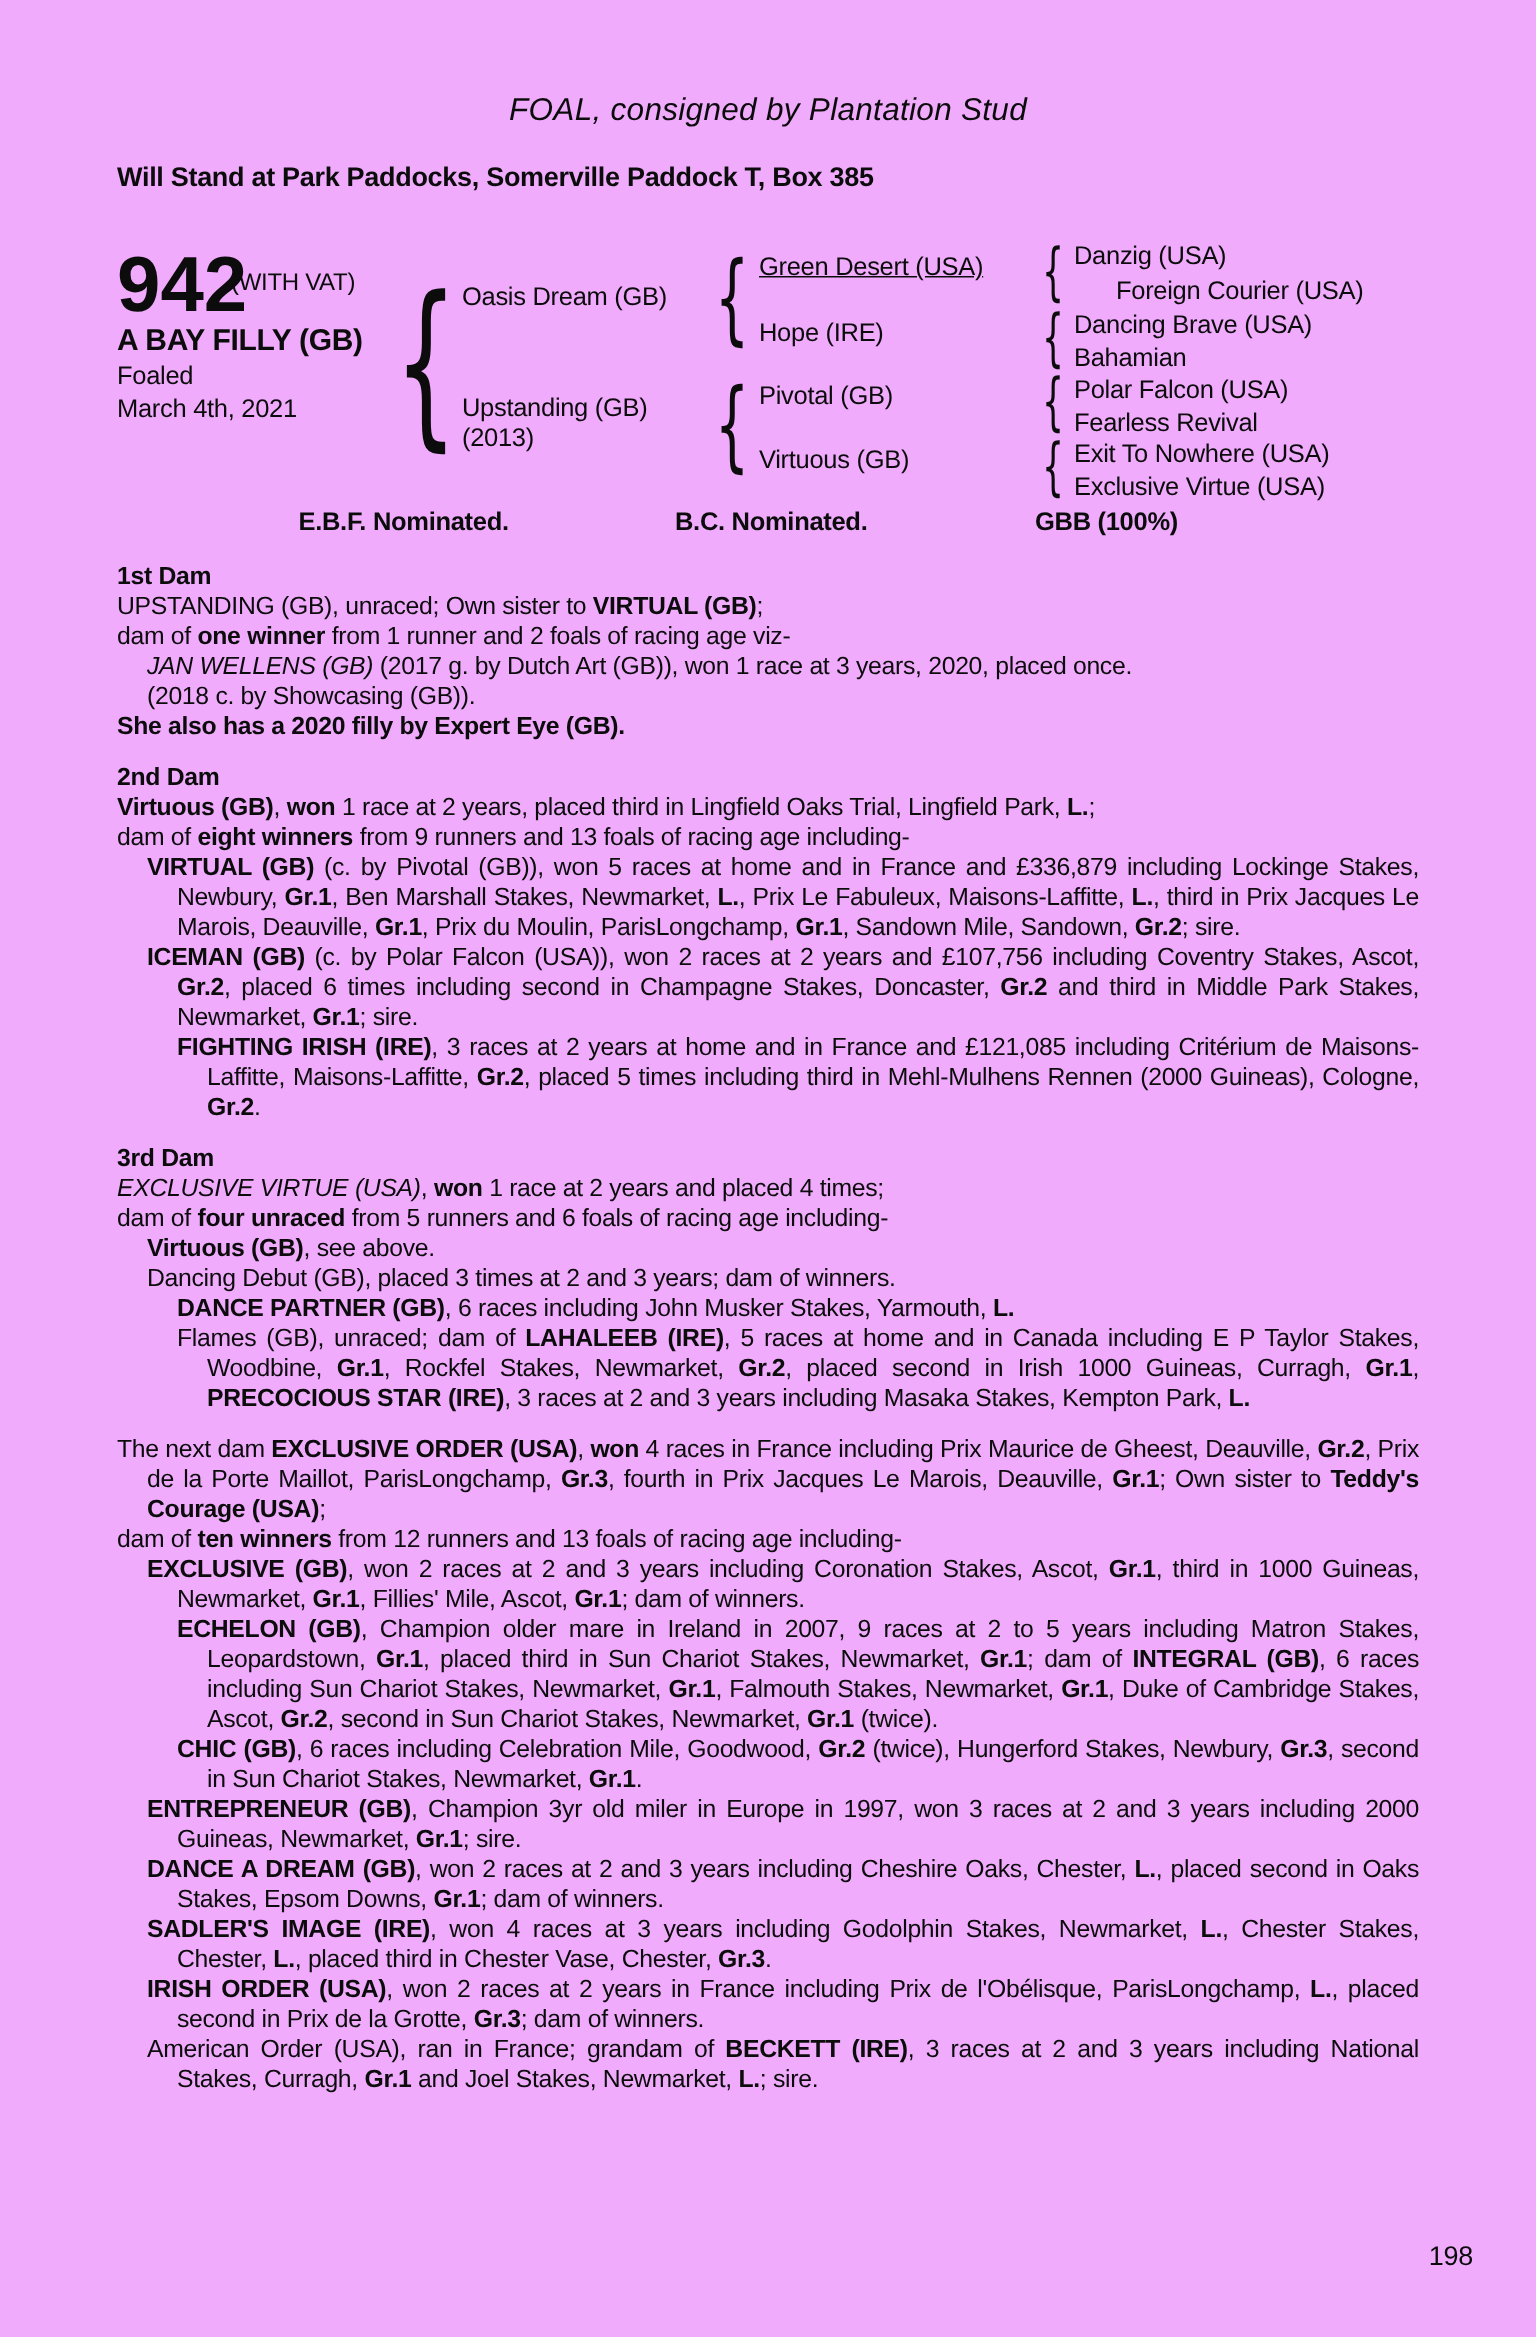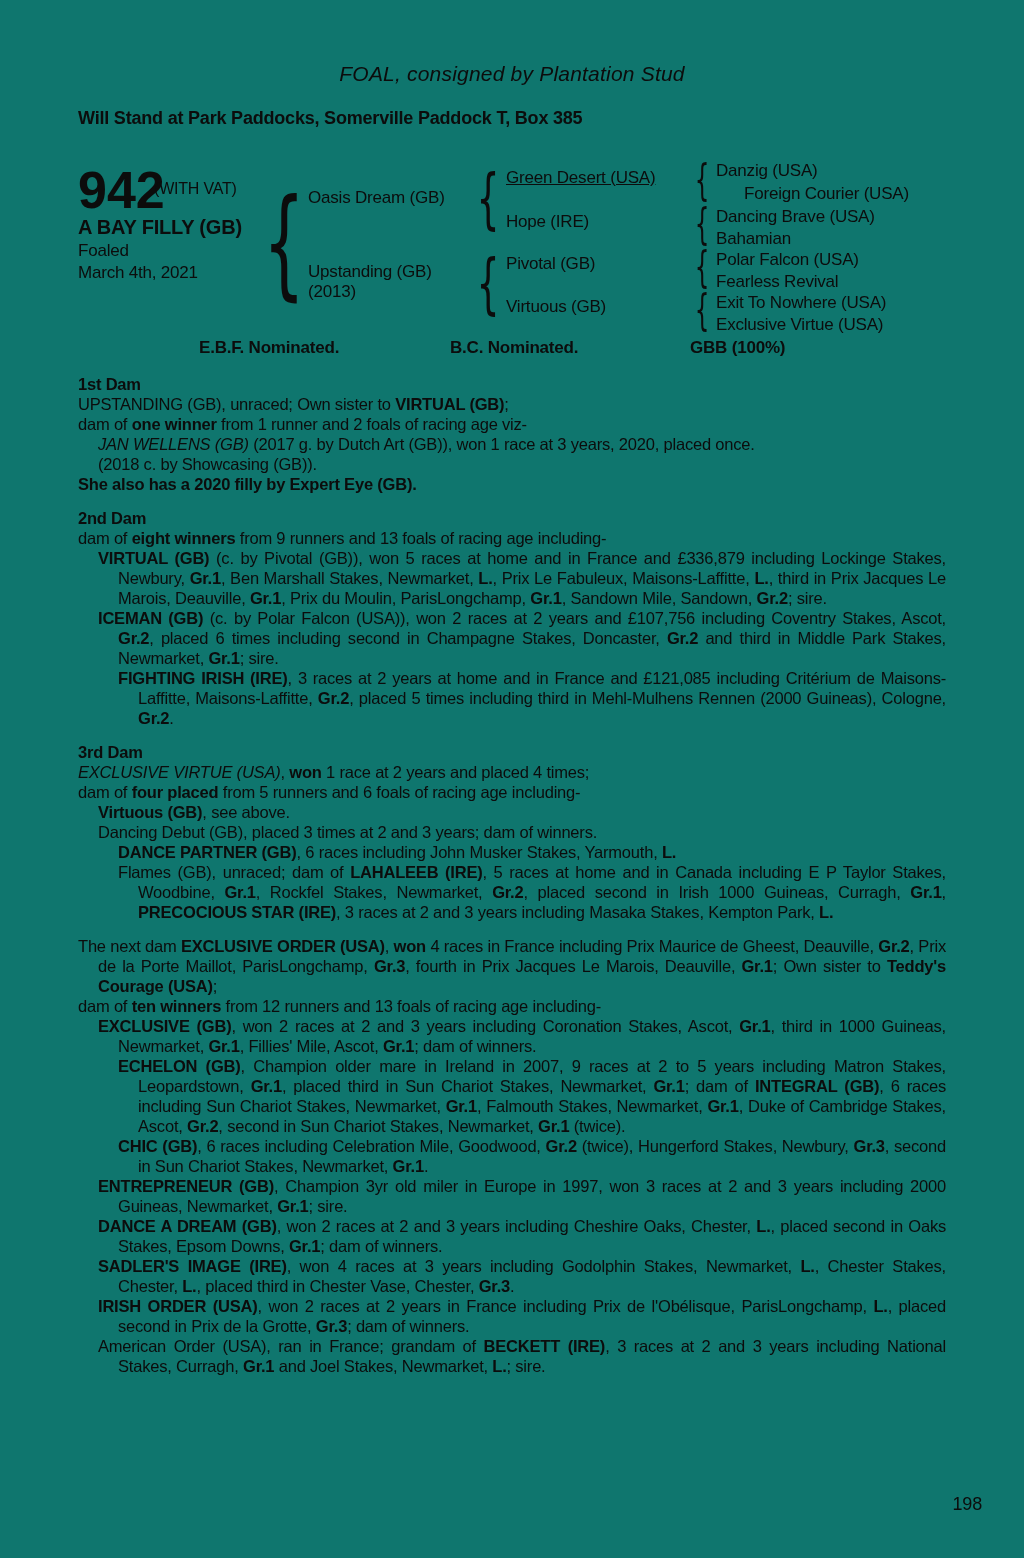--- a/index.html
+++ b/index.html
@@ -1,19 +1,19 @@
 <!DOCTYPE html>
 <html><head>
 <meta charset="utf-8">
 <style>
   html,body{margin:0;padding:0;background:#e8e8e8;}
   #page{
     position:relative;
     width:1024px;height:1558px;
-    background:#0f766e;
+    background:#f0abfc;
     color:#0c0c0c;
     font-family:"Liberation Sans", sans-serif;
     letter-spacing:-0.2px;
     overflow:hidden;
     margin:0 auto;
   }
   .abs{position:absolute;}
   
   .title{
     left:0;top:62px;width:1024px;
@@ -107,29 +107,30 @@
       <div class="section">
         <div class="sec-heading">1st Dam</div>
         <div class="para" style="padding-left: 0px; text-indent: 0px;"><span>UPSTANDING (GB), unraced; Own sister to </span><span class="r-b">VIRTUAL (GB)</span><span>;</span></div>
         <div class="para" style="padding-left: 0px; text-indent: 0px;"><span>dam of </span><span class="r-b">one winner</span><span> from 1 runner and 2 foals of racing age viz-</span></div>
         <div class="para" style="padding-left: 20px; text-indent: 0px;"><span class="r-i">JAN WELLENS (GB)</span><span> (2017 g. by Dutch Art (GB)), won 1 race at 3 years, 2020, placed once.</span></div>
         <div class="para" style="padding-left: 20px; text-indent: 0px;"><span>(2018 c. by Showcasing (GB)).</span></div>
         <div class="para" style="padding-left: 0px; text-indent: 0px; font-weight: bold;"><span>She also has a 2020 filly by Expert Eye (GB).</span></div>
       </div>
       <div class="section">
         <div class="sec-heading">2nd Dam</div>
+        <div class="para" style="padding-left: 0px; text-indent: 0px;"><span class="r-b">Virtuous (GB)</span><span>, </span><span class="r-b">won</span><span> 1 race at 2 years, placed third in Lingfield Oaks Trial, Lingfield Park, </span><span class="r-b">L.</span><span>;</span></div>
         <div class="para" style="padding-left: 0px; text-indent: 0px;"><span>dam of </span><span class="r-b">eight winners</span><span> from 9 runners and 13 foals of racing age including-</span></div>
         <div class="para" style="padding-left: 40px; text-indent: -20px;"><span class="r-b">VIRTUAL (GB)</span><span> (c. by Pivotal (GB)), won 5 races at home and in France and £336,879 including Lockinge Stakes, Newbury, </span><span class="r-b">Gr.1</span><span>, Ben Marshall Stakes, Newmarket, </span><span class="r-b">L.</span><span>, Prix Le Fabuleux, Maisons-Laffitte, </span><span class="r-b">L.</span><span>, third in Prix Jacques Le Marois, Deauville, </span><span class="r-b">Gr.1</span><span>, Prix du Moulin, ParisLongchamp, </span><span class="r-b">Gr.1</span><span>, Sandown Mile, Sandown, </span><span class="r-b">Gr.2</span><span>; sire.</span></div>
         <div class="para" style="padding-left: 40px; text-indent: -20px;"><span class="r-b">ICEMAN (GB)</span><span> (c. by Polar Falcon (USA)), won 2 races at 2 years and £107,756 including Coventry Stakes, Ascot, </span><span class="r-b">Gr.2</span><span>, placed 6 times including second in Champagne Stakes, Doncaster, </span><span class="r-b">Gr.2</span><span> and third in Middle Park Stakes, Newmarket, </span><span class="r-b">Gr.1</span><span>; sire.</span></div>
         <div class="para" style="padding-left: 60px; text-indent: -20px;"><span class="r-b">FIGHTING IRISH (IRE)</span><span>, 3 races at 2 years at home and in France and £121,085 including Critérium de Maisons-Laffitte, Maisons-Laffitte, </span><span class="r-b">Gr.2</span><span>, placed 5 times including third in Mehl-Mulhens Rennen (2000 Guineas), Cologne, </span><span class="r-b">Gr.2</span><span>.</span></div>
       </div>
       <div class="section">
         <div class="sec-heading">3rd Dam</div>
         <div class="para" style="padding-left: 0px; text-indent: 0px;"><span class="r-i">EXCLUSIVE VIRTUE (USA)</span><span>, </span><span class="r-b">won</span><span> 1 race at 2 years and placed 4 times;</span></div>
-        <div class="para" style="padding-left: 0px; text-indent: 0px;"><span>dam of </span><span class="r-b">four placed</span><span> from 5 runners and 6 foals of racing age including-</span></div>
+        <div class="para" style="padding-left: 0px; text-indent: 0px;"><span>dam of </span><span class="r-b">four unraced</span><span> from 5 runners and 6 foals of racing age including-</span></div>
         <div class="para" style="padding-left: 20px; text-indent: 0px;"><span class="r-b">Virtuous (GB)</span><span>, see above.</span></div>
         <div class="para" style="padding-left: 20px; text-indent: 0px;"><span>Dancing Debut (GB), placed 3 times at 2 and 3 years; dam of winners.</span></div>
         <div class="para" style="padding-left: 40px; text-indent: 0px;"><span class="r-b">DANCE PARTNER (GB)</span><span>, 6 races including John Musker Stakes, Yarmouth, </span><span class="r-b">L.</span></div>
         <div class="para" style="padding-left: 60px; text-indent: -20px;"><span>Flames (GB), unraced; dam of </span><span class="r-b">LAHALEEB (IRE)</span><span>, 5 races at home and in Canada including E P Taylor Stakes, Woodbine, </span><span class="r-b">Gr.1</span><span>, Rockfel Stakes, Newmarket, </span><span class="r-b">Gr.2</span><span>, placed second in Irish 1000 Guineas, Curragh, </span><span class="r-b">Gr.1</span><span>, </span><span class="r-b">PRECOCIOUS STAR (IRE)</span><span>, 3 races at 2 and 3 years including Masaka Stakes, Kempton Park, </span><span class="r-b">L.</span></div>
       </div>
       <div class="section">
         <div class="para" style="padding-left: 20px; text-indent: -20px;"><span>The next dam </span><span class="r-b">EXCLUSIVE ORDER (USA)</span><span>, </span><span class="r-b">won</span><span> 4 races in France including Prix Maurice de Gheest, Deauville, </span><span class="r-b">Gr.2</span><span>, Prix de la Porte Maillot, ParisLongchamp, </span><span class="r-b">Gr.3</span><span>, fourth in Prix Jacques Le Marois, Deauville, </span><span class="r-b">Gr.1</span><span>; Own sister to </span><span class="r-b">Teddy's Courage (USA)</span><span>;</span></div>
         <div class="para" style="padding-left: 0px; text-indent: 0px;"><span>dam of </span><span class="r-b">ten winners</span><span> from 12 runners and 13 foals of racing age including-</span></div>
         <div class="para" style="padding-left: 40px; text-indent: -20px;"><span class="r-b">EXCLUSIVE (GB)</span><span>, won 2 races at 2 and 3 years including Coronation Stakes, Ascot, </span><span class="r-b">Gr.1</span><span>, third in 1000 Guineas, Newmarket, </span><span class="r-b">Gr.1</span><span>, Fillies' Mile, Ascot, </span><span class="r-b">Gr.1</span><span>; dam of winners.</span></div>
         <div class="para" style="padding-left: 60px; text-indent: -20px;"><span class="r-b">ECHELON (GB)</span><span>, Champion older mare in Ireland in 2007, 9 races at 2 to 5 years including Matron Stakes, Leopardstown, </span><span class="r-b">Gr.1</span><span>, placed third in Sun Chariot Stakes, Newmarket, </span><span class="r-b">Gr.1</span><span>; dam of </span><span class="r-b">INTEGRAL (GB)</span><span>, 6 races including Sun Chariot Stakes, Newmarket, </span><span class="r-b">Gr.1</span><span>, Falmouth Stakes, Newmarket, </span><span class="r-b">Gr.1</span><span>, Duke of Cambridge Stakes, Ascot, </span><span class="r-b">Gr.2</span><span>, second in Sun Chariot Stakes, Newmarket, </span><span class="r-b">Gr.1</span><span> (twice).</span></div>

